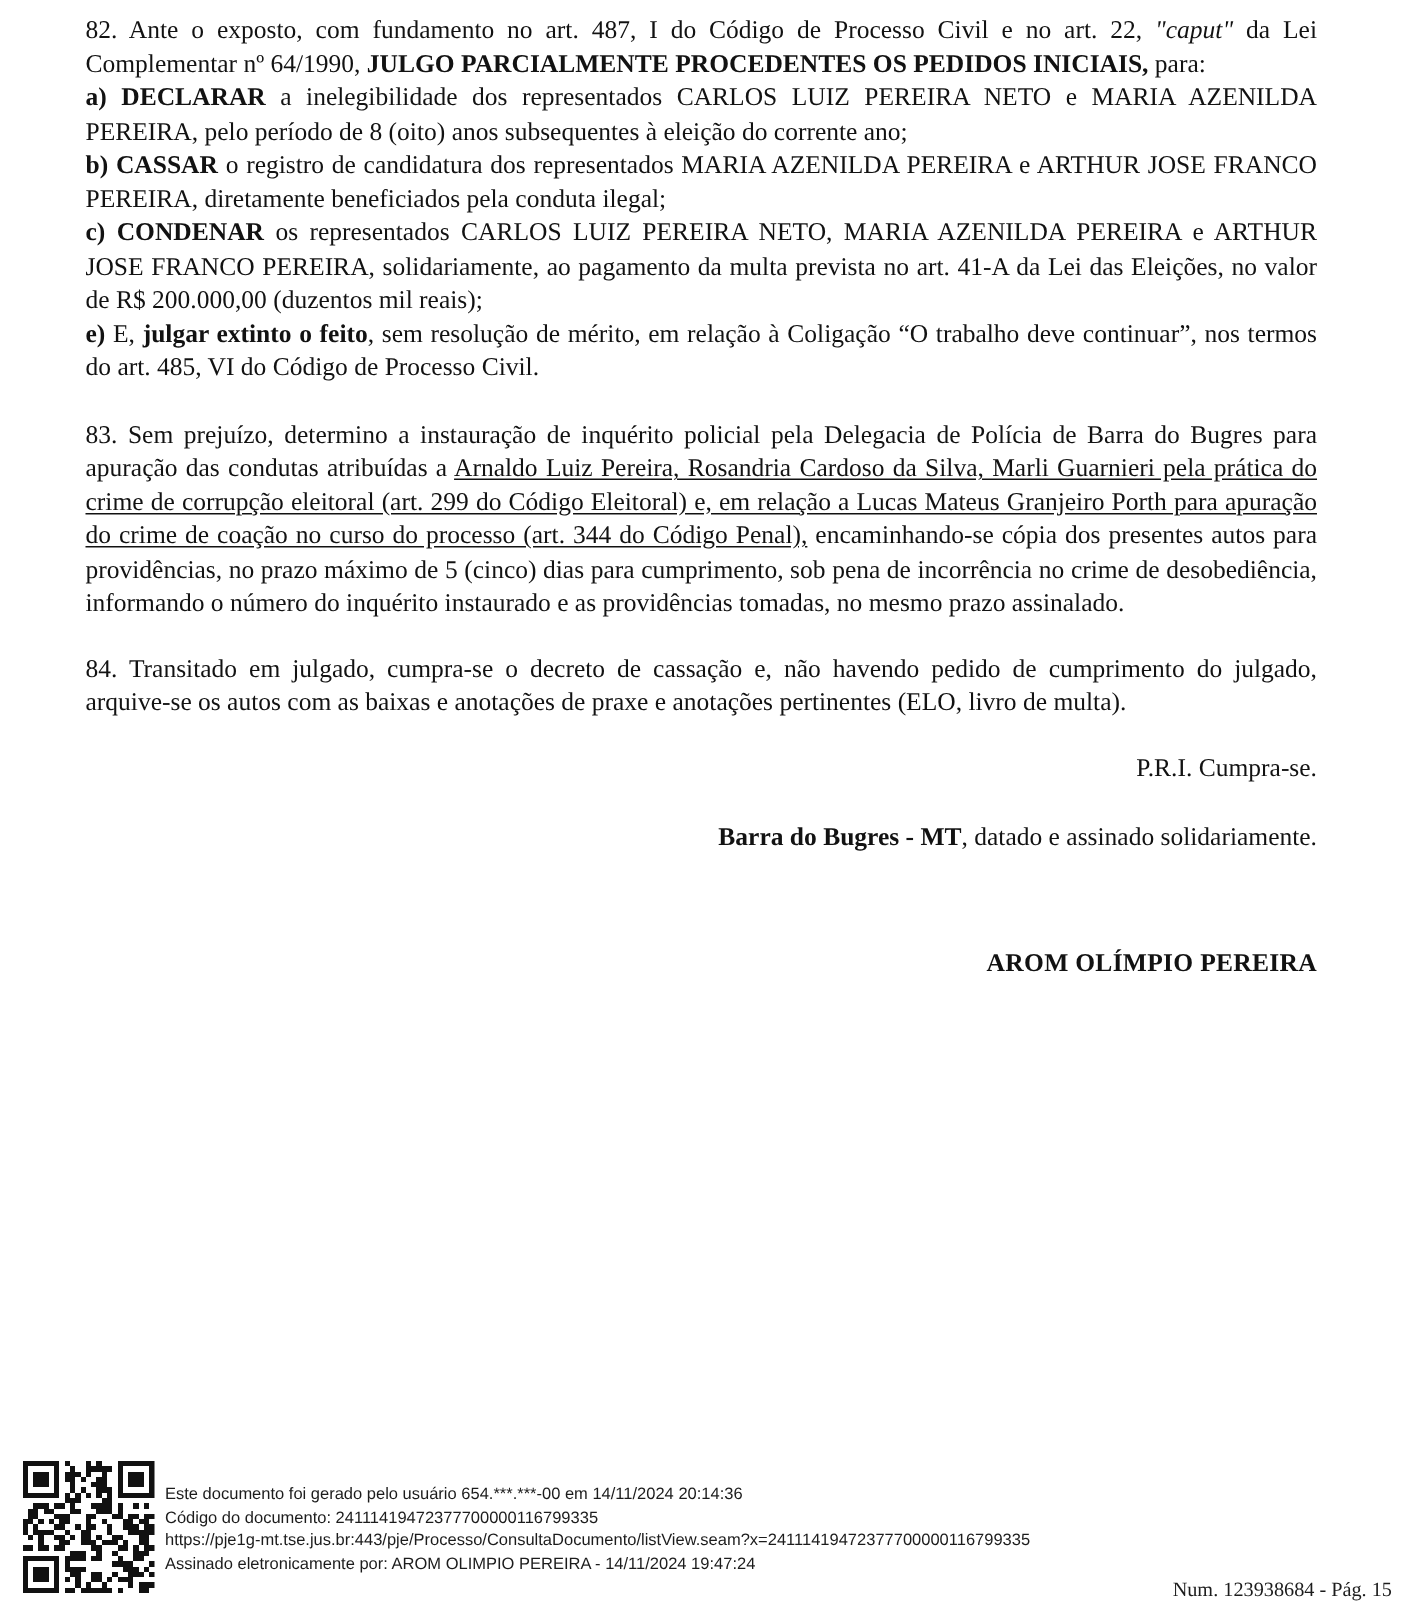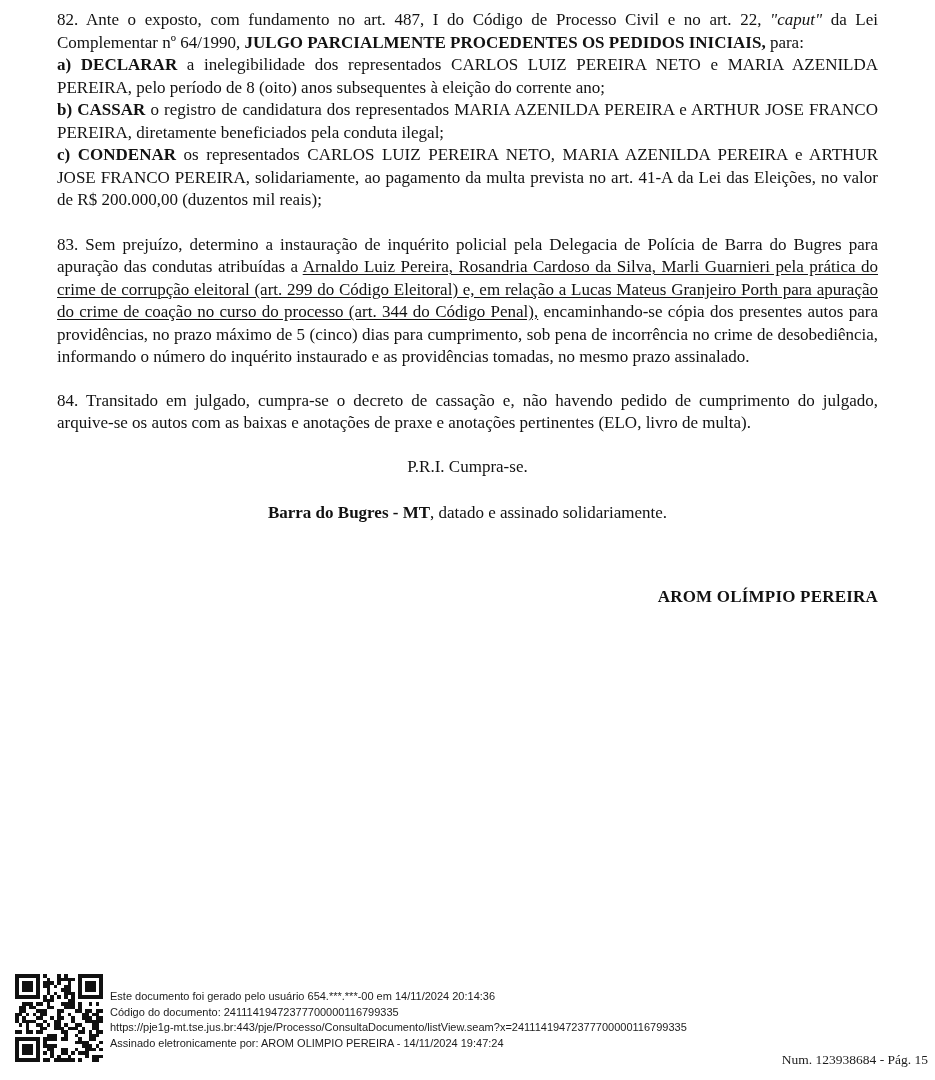--- a/index.html
+++ b/index.html
@@ -7,21 +7,21 @@
   body { position:relative; font-family:"Liberation Serif","DejaVu Serif",serif; color:#121212; }
 
   .doc {
     position:absolute; left:57px; right:57px; top:9px;
     font-size:17px; line-height:22.5px; text-align:justify;
     color:#121212;
   }
   .para { margin:0; }
   .mt-blank  { margin-top:22px; }
   .mt-blank2 { margin-top:21px; }
-  .left   { text-align:center; }
+  .left   { text-align:right; }
   .center { text-align:right; }
   .pri    { margin-top:21px; }
   .place  { margin-top:24px; }
   .sig-name  { margin-top:61px; font-weight:bold; letter-spacing:0.2px; }
   .sig-title { margin-top:17px; }
 
   .b { font-weight:bold; }
   .i { font-style:italic; }
   .u { text-decoration:underline; text-underline-offset:2px; }
 
@@ -43,20 +43,21 @@
   }
 </style>
 </head>
 <body>
 
 <div class="doc">
   <p class="para"><span>82. Ante o exposto, com fundamento no art. 487, I do Código de Processo Civil e no art. 22, </span><span class="i">"caput"</span><span> da Lei Complementar nº 64/1990, </span><span class="b">JULGO PARCIALMENTE PROCEDENTES OS PEDIDOS INICIAIS,</span><span> para:</span></p>
   <p class="para"><span class="b">a) DECLARAR</span><span> a inelegibilidade dos representados CARLOS LUIZ PEREIRA NETO e MARIA AZENILDA PEREIRA, pelo período de 8 (oito) anos subsequentes à eleição do corrente ano;</span></p>
   <p class="para"><span class="b">b) CASSAR</span><span> o registro de candidatura dos representados MARIA AZENILDA PEREIRA e ARTHUR JOSE FRANCO PEREIRA, diretamente beneficiados pela conduta ilegal;</span></p>
   <p class="para"><span class="b">c) CONDENAR</span><span> os representados CARLOS LUIZ PEREIRA NETO, MARIA AZENILDA PEREIRA e ARTHUR JOSE FRANCO PEREIRA, solidariamente, ao pagamento da multa prevista no art. 41-A da Lei das Eleições, no valor de R$ 200.000,00 (duzentos mil reais);</span></p>
+  <p class="para"><span class="b">e)</span><span> E, </span><span class="b">julgar extinto o feito</span><span>, sem resolução de mérito, em relação à Coligação “O trabalho deve continuar”, nos termos do art. 485, VI do Código de Processo Civil.</span></p>
   <p class="para mt-blank"><span>83. Sem prejuízo, determino a instauração de inquérito policial pela Delegacia de Polícia de Barra do Bugres para apuração das condutas atribuídas a </span><span class="u">Arnaldo Luiz Pereira, Rosandria Cardoso da Silva, Marli Guarnieri pela prática do crime de corrupção eleitoral (art. 299 do Código Eleitoral) e, em relação a Lucas Mateus Granjeiro Porth para apuração do crime de coação no curso do processo (art. 344 do Código Penal),</span><span> encaminhando-se cópia dos presentes autos para providências, no prazo máximo de 5 (cinco) dias para cumprimento, sob pena de incorrência no crime de desobediência, informando o número do inquérito instaurado e as providências tomadas, no mesmo prazo assinalado.</span></p>
   <p class="para mt-blank2"><span>84. Transitado em julgado, cumpra-se o decreto de cassação e, não havendo pedido de cumprimento do julgado, arquive-se os autos com as baixas e anotações de praxe e anotações pertinentes (ELO, livro de multa).</span></p>
   <p class="para left pri"><span>P.R.I. Cumpra-se.</span></p>
   <p class="para left place"><span class="b">Barra do Bugres - MT</span><span>, datado e assinado solidariamente.</span></p>
   <p class="para center sig-name">AROM OLÍMPIO PEREIRA</p>
 </div>
 
 <div class="qr" id="qr"><svg viewBox="0 0 25 25" xmlns="http://www.w3.org/2000/svg">
       <g fill="#111">
         <rect x="0" y="0" width="1" height="1"></rect>

